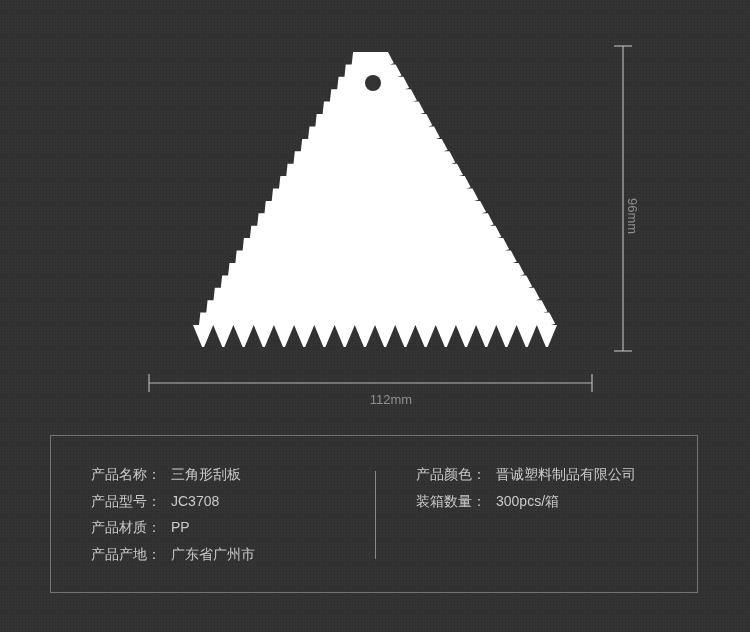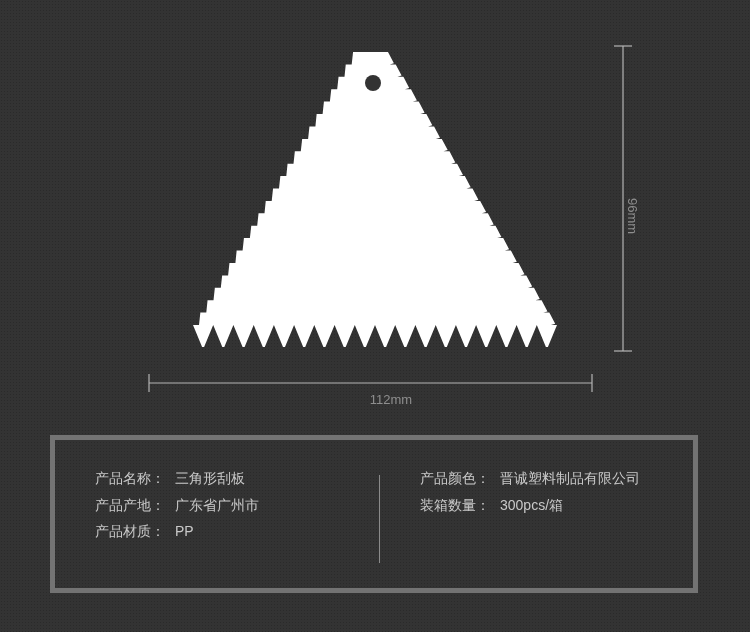--- a/index.html
+++ b/index.html
@@ -12,21 +12,21 @@
   }
   #product-svg { position:absolute; left:0; top:0; }
   .dim-label { position:absolute; color:#8e8e8e; font-size:13px; }
   #width-label { left:0; width:750px; text-align:center; top:392px; padding-left:16px; }
   #height-label {
     left:640px; top:198px; transform-origin:left top;
     transform:rotate(90deg); white-space:nowrap;
   }
   .info-box {
     position:absolute; left:50px; top:435px; width:648px; height:158px;
-    border:5px solid #737373; box-sizing:border-box;
+    border:1px solid #737373; box-sizing:border-box;
   }
   .col { position:absolute; top:25px; }
   .col.left { left:40px; }
   .col.right { left:365px; }
   .row { height:26.5px; line-height:26px; font-size:14px; color:#c9c9c9; white-space:nowrap; }
   .row .k { display:inline-block; width:80px; }
   .divider { position:absolute; left:324px; top:35px; width:1px; height:88px; background:#8a8a8a; }
 </style>
 </head>
 <body>
@@ -45,21 +45,22 @@
       <line x1="592" y1="374" x2="592" y2="392"></line>
     </g>
 </svg>
 
 <div class="dim-label" id="width-label">112mm</div>
 <div class="dim-label" id="height-label">96mm</div>
 
 <div class="info-box">
   <div class="col left">
     <div class="row"><span class="k">产品名称：</span><span>三角形刮板</span></div>
+    <div class="row"><span class="k">产品型号：</span><span>JC3708</span></div>
+    <div class="row"><span class="k">产品材质：</span><span>PP</span></div>
     <div class="row"><span class="k">产品产地：</span><span>广东省广州市</span></div>
-    <div class="row"><span class="k">产品材质：</span><span>PP</span></div>
   </div>
   <div class="divider"></div>
   <div class="col right">
     <div class="row"><span class="k">产品颜色：</span><span>晋诚塑料制品有限公司</span></div>
     <div class="row"><span class="k">装箱数量：</span><span>300pcs/箱</span></div>
   </div>
 </div>
 
 </body></html>

